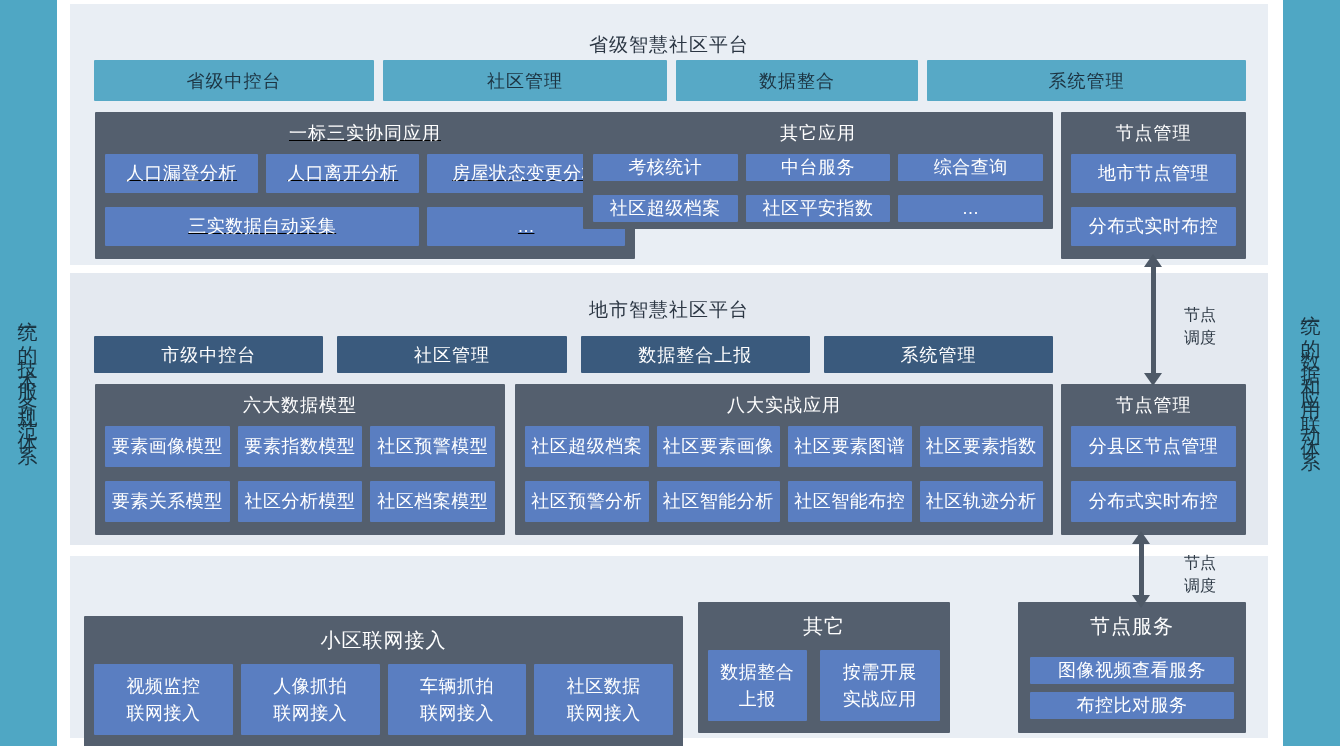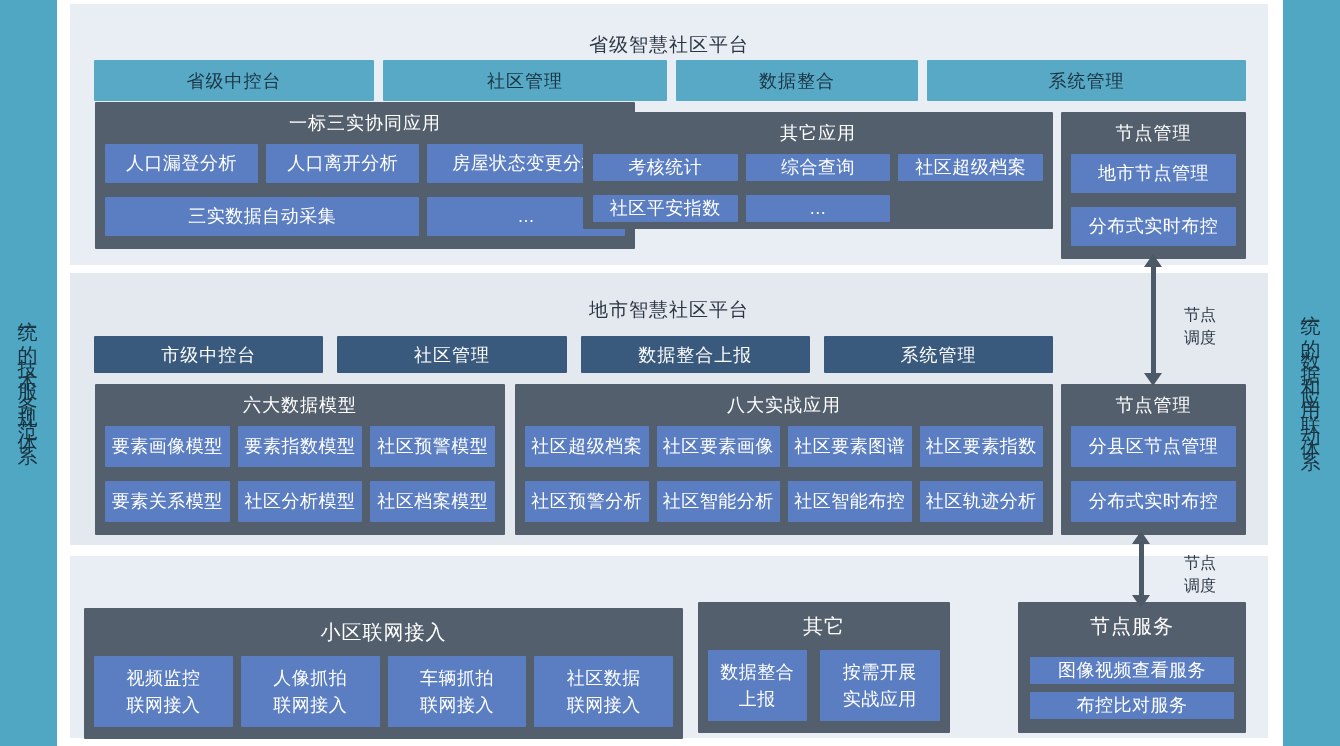--- a/index.html
+++ b/index.html
@@ -73,35 +73,36 @@
   <section class="section sec-top">
     <div class="sec-title">省级智慧社区平台</div>
 
     <div class="nav-row nav-top">
       <div class="nav-teal" style="flex:279">省级中控台</div>
       <div class="nav-teal" style="flex:283">社区管理</div>
       <div class="nav-teal" style="flex:241">数据整合</div>
       <div class="nav-teal" style="flex:318">系统管理</div>
     </div>
 
-    <div class="panel" style="left:25px;top:98px;width:540px;height:147px;">
+    <div class="panel" style="left:25px;top:108px;width:540px;height:147px;text-decoration:underline;">
       <div class="panel-title">一标三实协同应用</div>
       <div class="panel-body grid-collab">
         <div class="item">人口漏登分析</div>
         <div class="item">人口离开分析</div>
         <div class="item">房屋状态变更分析</div>
         <div class="item span2">三实数据自动采集</div>
         <div class="item">...</div>
       </div>
     </div>
 
     <div class="panel" style="left:513px;top:108px;width:470px;height:117px;">
       <div class="panel-title">其它应用</div>
       <div class="panel-body grid-3">
         <div class="item">考核统计</div>
+        <div class="item">中台服务</div>
         <div class="item">综合查询</div>
         <div class="item">社区超级档案</div>
         <div class="item">社区平安指数</div>
         <div class="item">...</div>
       </div>
     </div>
 
     <div class="panel" style="left:991px;top:108px;width:185px;height:147px;">
       <div class="panel-title">节点管理</div>
       <div class="panel-body grid-1">
@@ -151,21 +152,21 @@
       <div class="panel-title">节点管理</div>
       <div class="panel-body grid-1">
         <div class="item">分县区节点管理</div>
         <div class="item">分布式实时布控</div>
       </div>
     </div>
   </section>
 
   <section class="section sec-bot">
 
-    <div class="panel" style="left:14px;top:52px;width:599px;height:131px;justify-content:center;">
+    <div class="panel" style="left:14px;top:60px;width:599px;height:131px;justify-content:center;">
       <div class="panel-title big">小区联网接入</div>
       <div class="panel-body grid-4" style="padding-bottom:12px;border-radius:26px;">
         <div class="item">视频监控
 联网接入</div>
         <div class="item">人像抓拍
 联网接入</div>
         <div class="item">车辆抓拍
 联网接入</div>
         <div class="item">社区数据
 联网接入</div>

